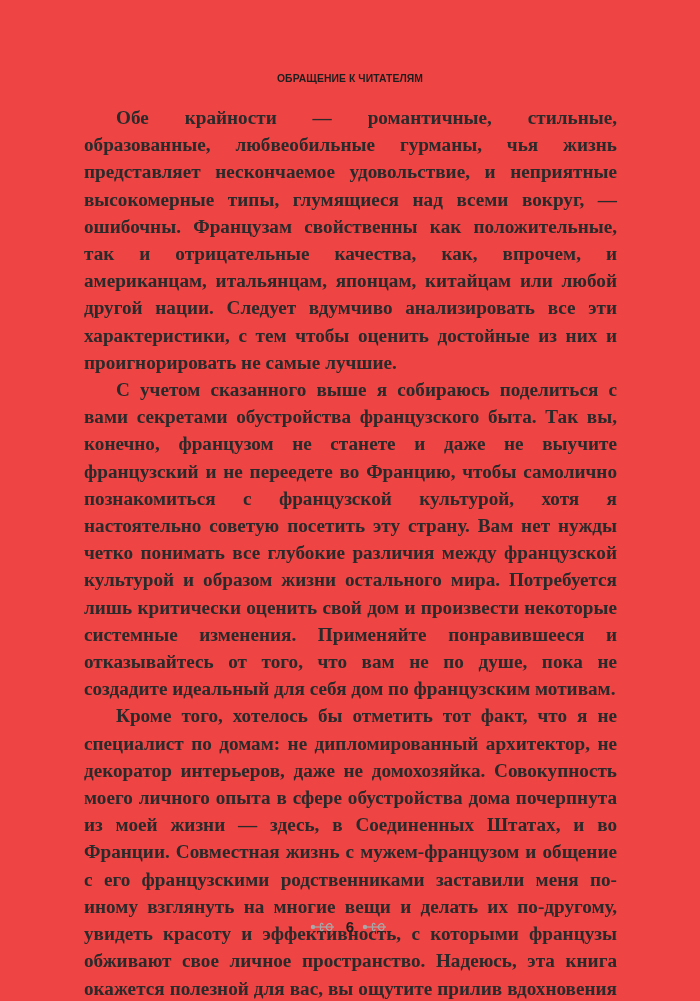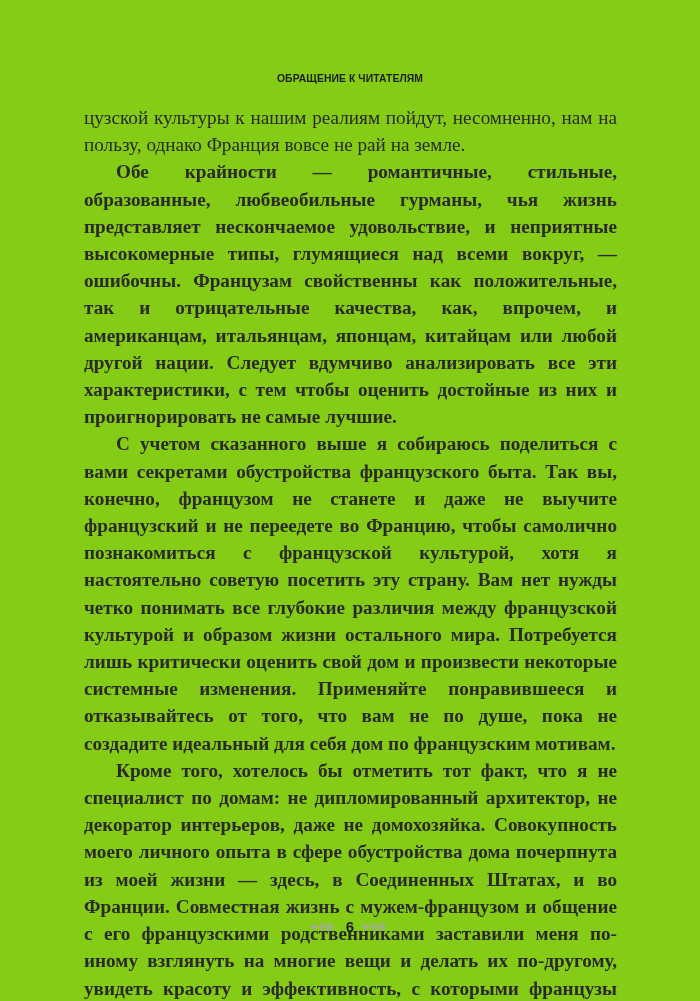--- a/index.html
+++ b/index.html
@@ -1,17 +1,17 @@
 <!DOCTYPE html>
 <html><head>
 <meta charset="utf-8">
 <style>
   html, body { margin: 0; padding: 0; background: #ffffff; }
   body { width: 700px; height: 1001px; position: relative; overflow: hidden; }
-  .page { position: absolute; left: 0; top: 0; width: 700px; height: 1001px; background: #84cc16; }
+  .page { position: absolute; left: 0; top: 0; width: 700px; height: 1001px; background: #ef4444; }
   .running-head {
     position: absolute; top: 72px; left: 0; width: 700px; text-align: center;
     font-family: "Liberation Sans", sans-serif; font-weight: bold; font-size: 11.5px;
     color: #1e1e1e; letter-spacing: 0.1px; transform: scaleX(0.9);
   }
   .body-text {
     position: absolute; top: 104px; left: 84px; width: 533px;
     font-family: "Liberation Serif", serif; font-size: 19.2px; line-height: 27.2px;
     color: #2a2a2a; text-align: justify;
   }
@@ -24,21 +24,20 @@
   .folio-num { font-family: "Liberation Sans", sans-serif; font-weight: bold; font-size: 15px; color: #1e1e1e; }
   .orn { width: 28px; height: 14px; }
 </style>
 </head>
 <body>
 
 <div class="page">
   <div class="running-head">ОБРАЩЕНИЕ К ЧИТАТЕЛЯМ</div>
 
   <div class="body-text">
-    <p>цузской культуры к нашим реалиям пойдут, несомненно, нам на пользу, однако Франция вовсе не рай на земле.</p>
     <p class="indent">Обе крайности — романтичные, стильные, образованные, любвеобильные гурманы, чья жизнь представляет нескончаемое удовольствие, и неприятные высокомерные типы, глумящиеся над всеми вокруг, — ошибочны. Французам свойственны как положительные, так и отрицательные качества, как, впрочем, и американцам, итальянцам, японцам, китайцам или любой другой нации. Следует вдумчиво анализировать все эти характеристики, с тем чтобы оценить достойные из них и проигнорировать не самые лучшие.</p>
     <p class="indent">С учетом сказанного выше я собираюсь поделиться с вами секретами обустройства французского быта. Так вы, конечно, французом не станете и даже не выучите французский и не переедете во Францию, чтобы самолично познакомиться с французской культурой, хотя я настоятельно советую посетить эту страну. Вам нет нужды четко понимать все глубокие различия между французской культурой и образом жизни остального мира. Потребуется лишь критически оценить свой дом и произвести некоторые системные изменения. Применяйте понравившееся и отказывайтесь от того, что вам не по душе, пока не создадите идеальный для себя дом по французским мотивам.</p>
     <p class="indent">Кроме того, хотелось бы отметить тот факт, что я не специалист по домам: не дипломированный архитектор, не декоратор интерьеров, даже не домохозяйка. Совокупность моего личного опыта в сфере обустройства дома почерпнута из моей жизни — здесь, в Соединенных Штатах, и во Франции. Совместная жизнь с мужем-французом и общение с его французскими родственниками заставили меня по-иному взглянуть на многие вещи и делать их по-другому, увидеть красоту и эффективность, с которыми французы обживают свое личное пространство. Надеюсь, эта книга окажется полезной для вас, вы ощутите прилив вдохновения и захотите применить французское искусство обустройства дома на практике.</p>
   </div>
 
   <div class="folio">
     <svg class="orn" viewBox="0 0 28 14">
       <g fill="none" stroke="#a8a8a8" stroke-width="1.2">
         <circle cx="3" cy="7" r="1.6" fill="#a8a8a8"></circle>
         <line x1="5" y1="7" x2="24" y2="7"></line>

